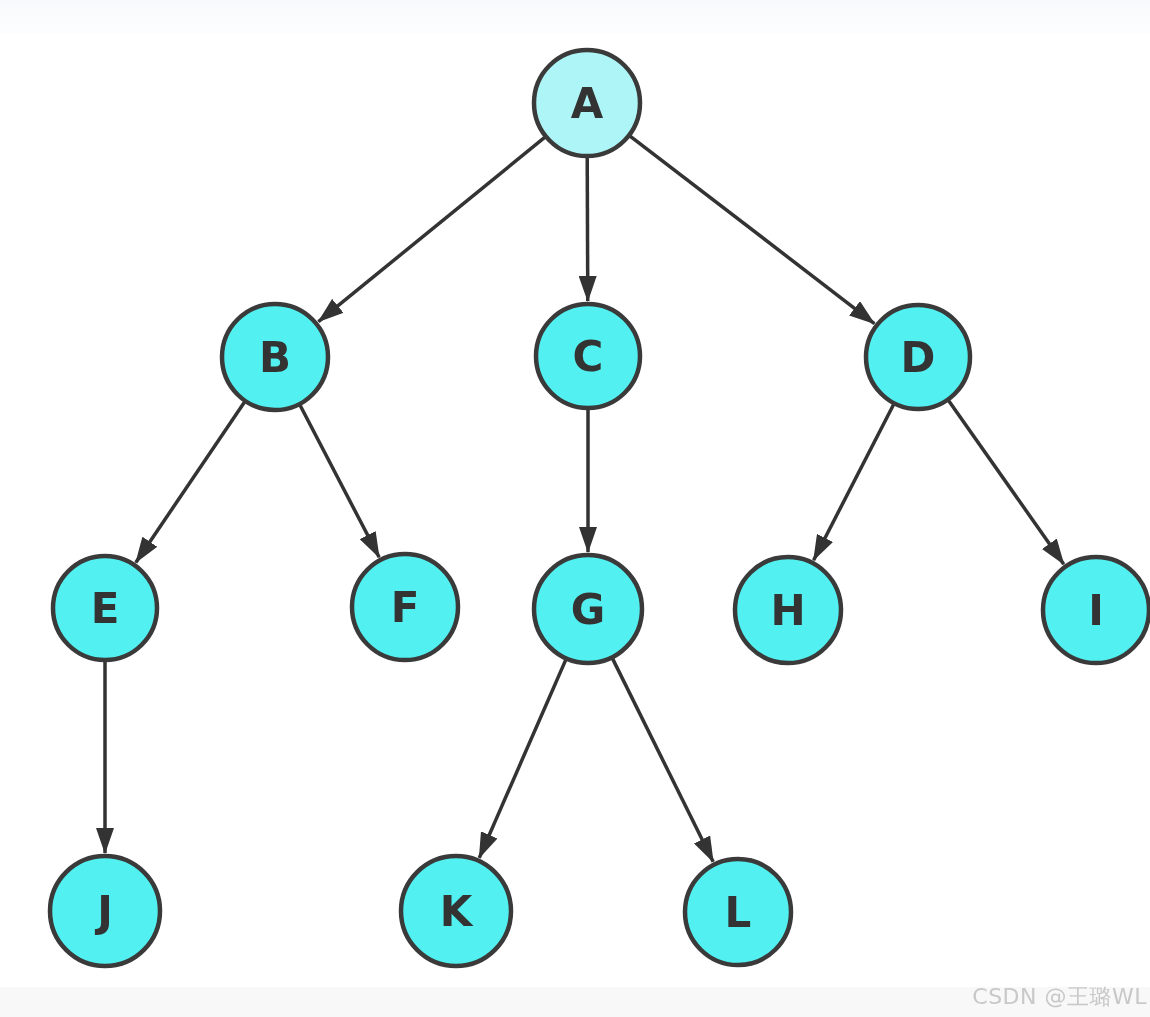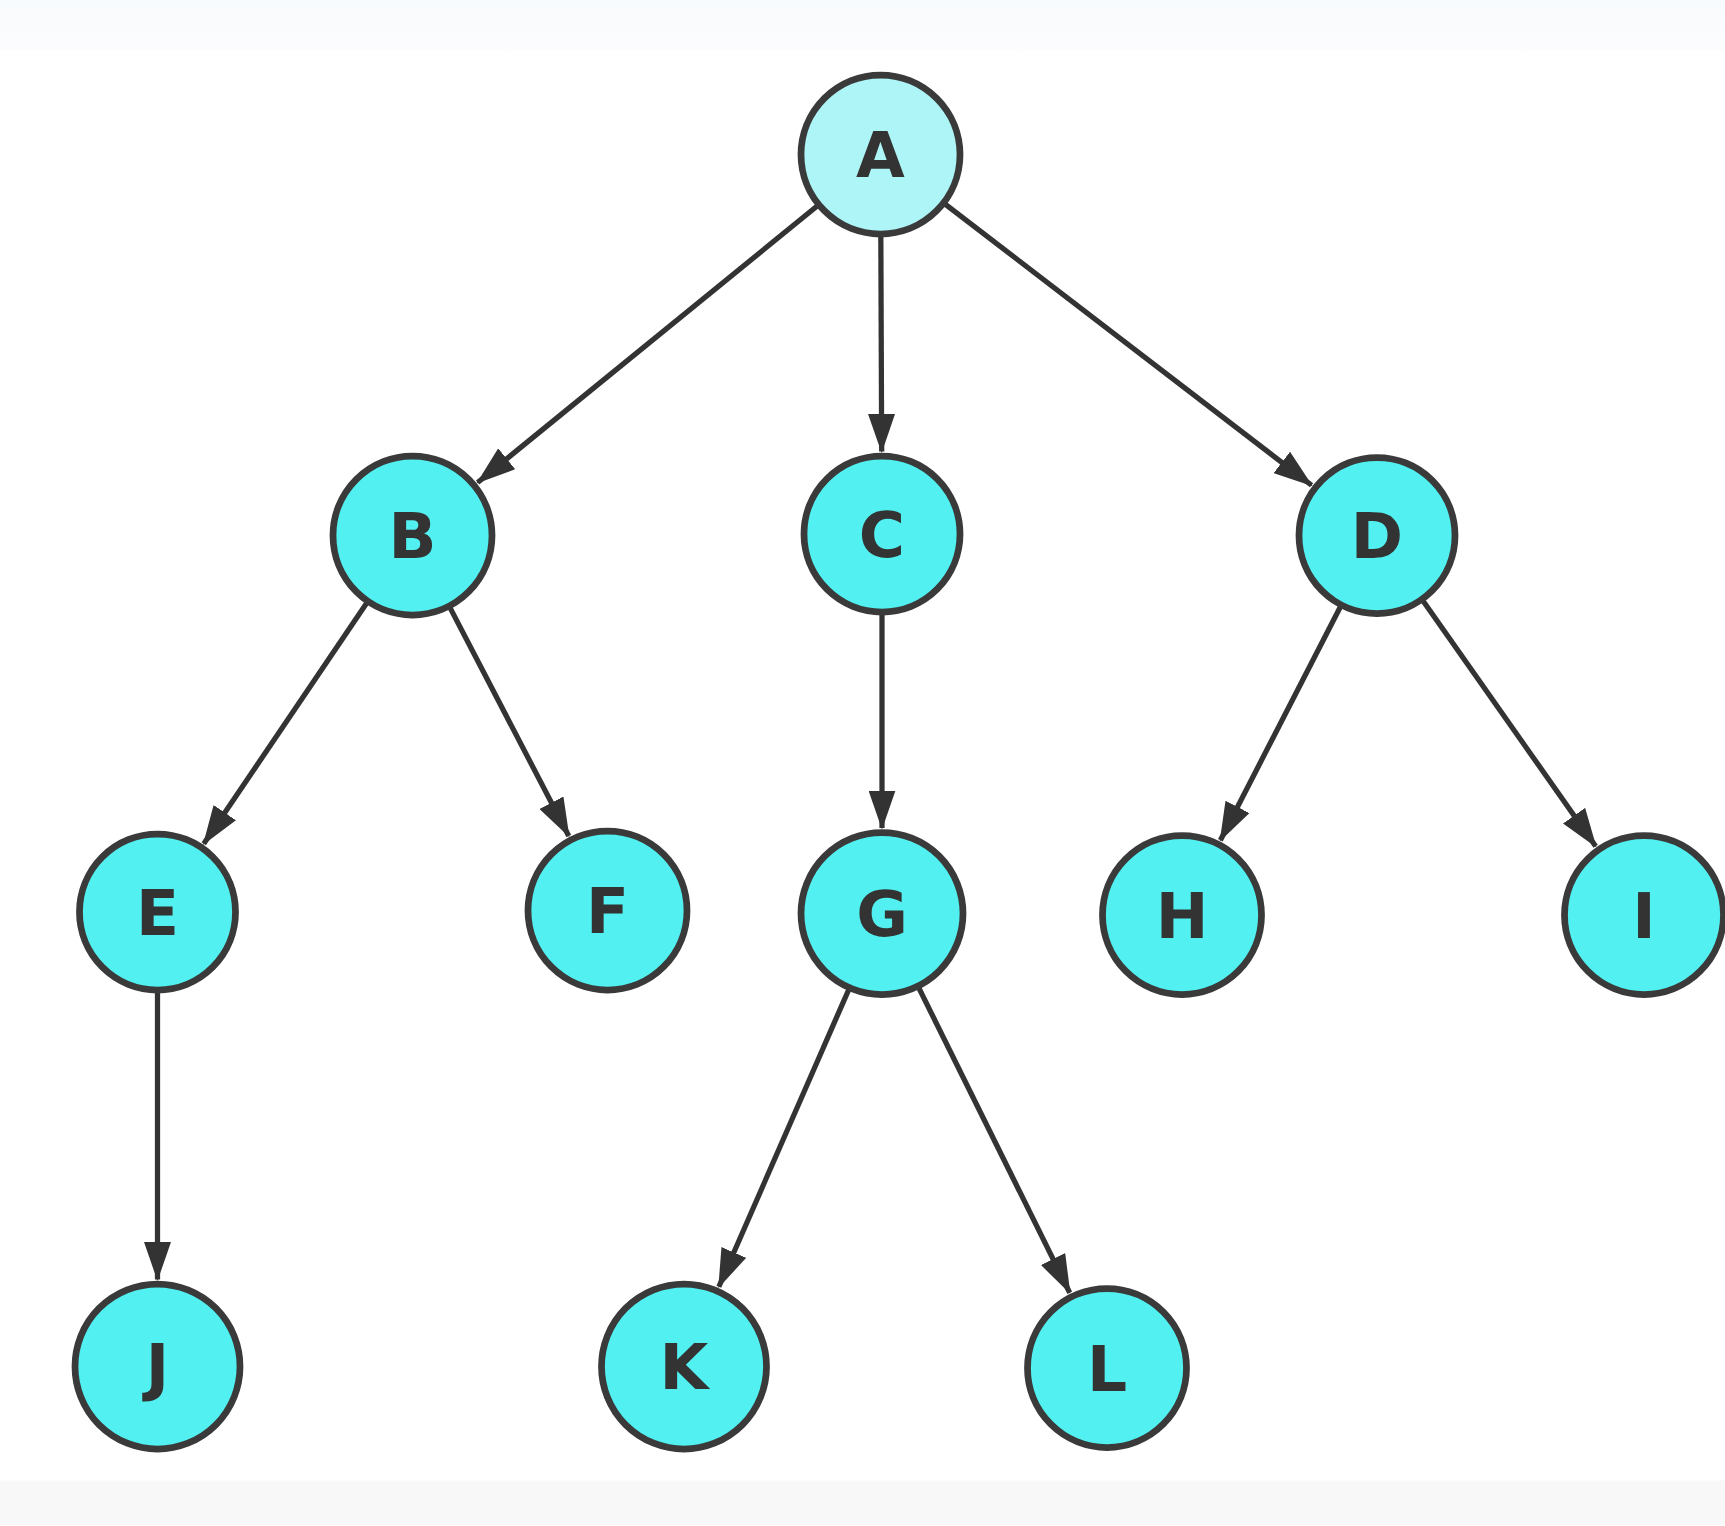--- a/index.html
+++ b/index.html
@@ -123,13 +123,14 @@
         <g>
           <circle cx="456" cy="911" r="55" fill="#52f0f0" stroke="#3a3a3a" stroke-width="4.5"></circle>
           <text x="456" y="926" class="node-label" fill="#333333">K</text>
         </g>
         <g>
           <circle cx="738" cy="912" r="53" fill="#52f0f0" stroke="#3a3a3a" stroke-width="4.5"></circle>
           <text x="738" y="927" class="node-label" fill="#333333">L</text>
         </g>
       </g>
     </svg>
+  <div class="watermark">CSDN @王璐WL</div>
 </div>
 
 </body></html>

